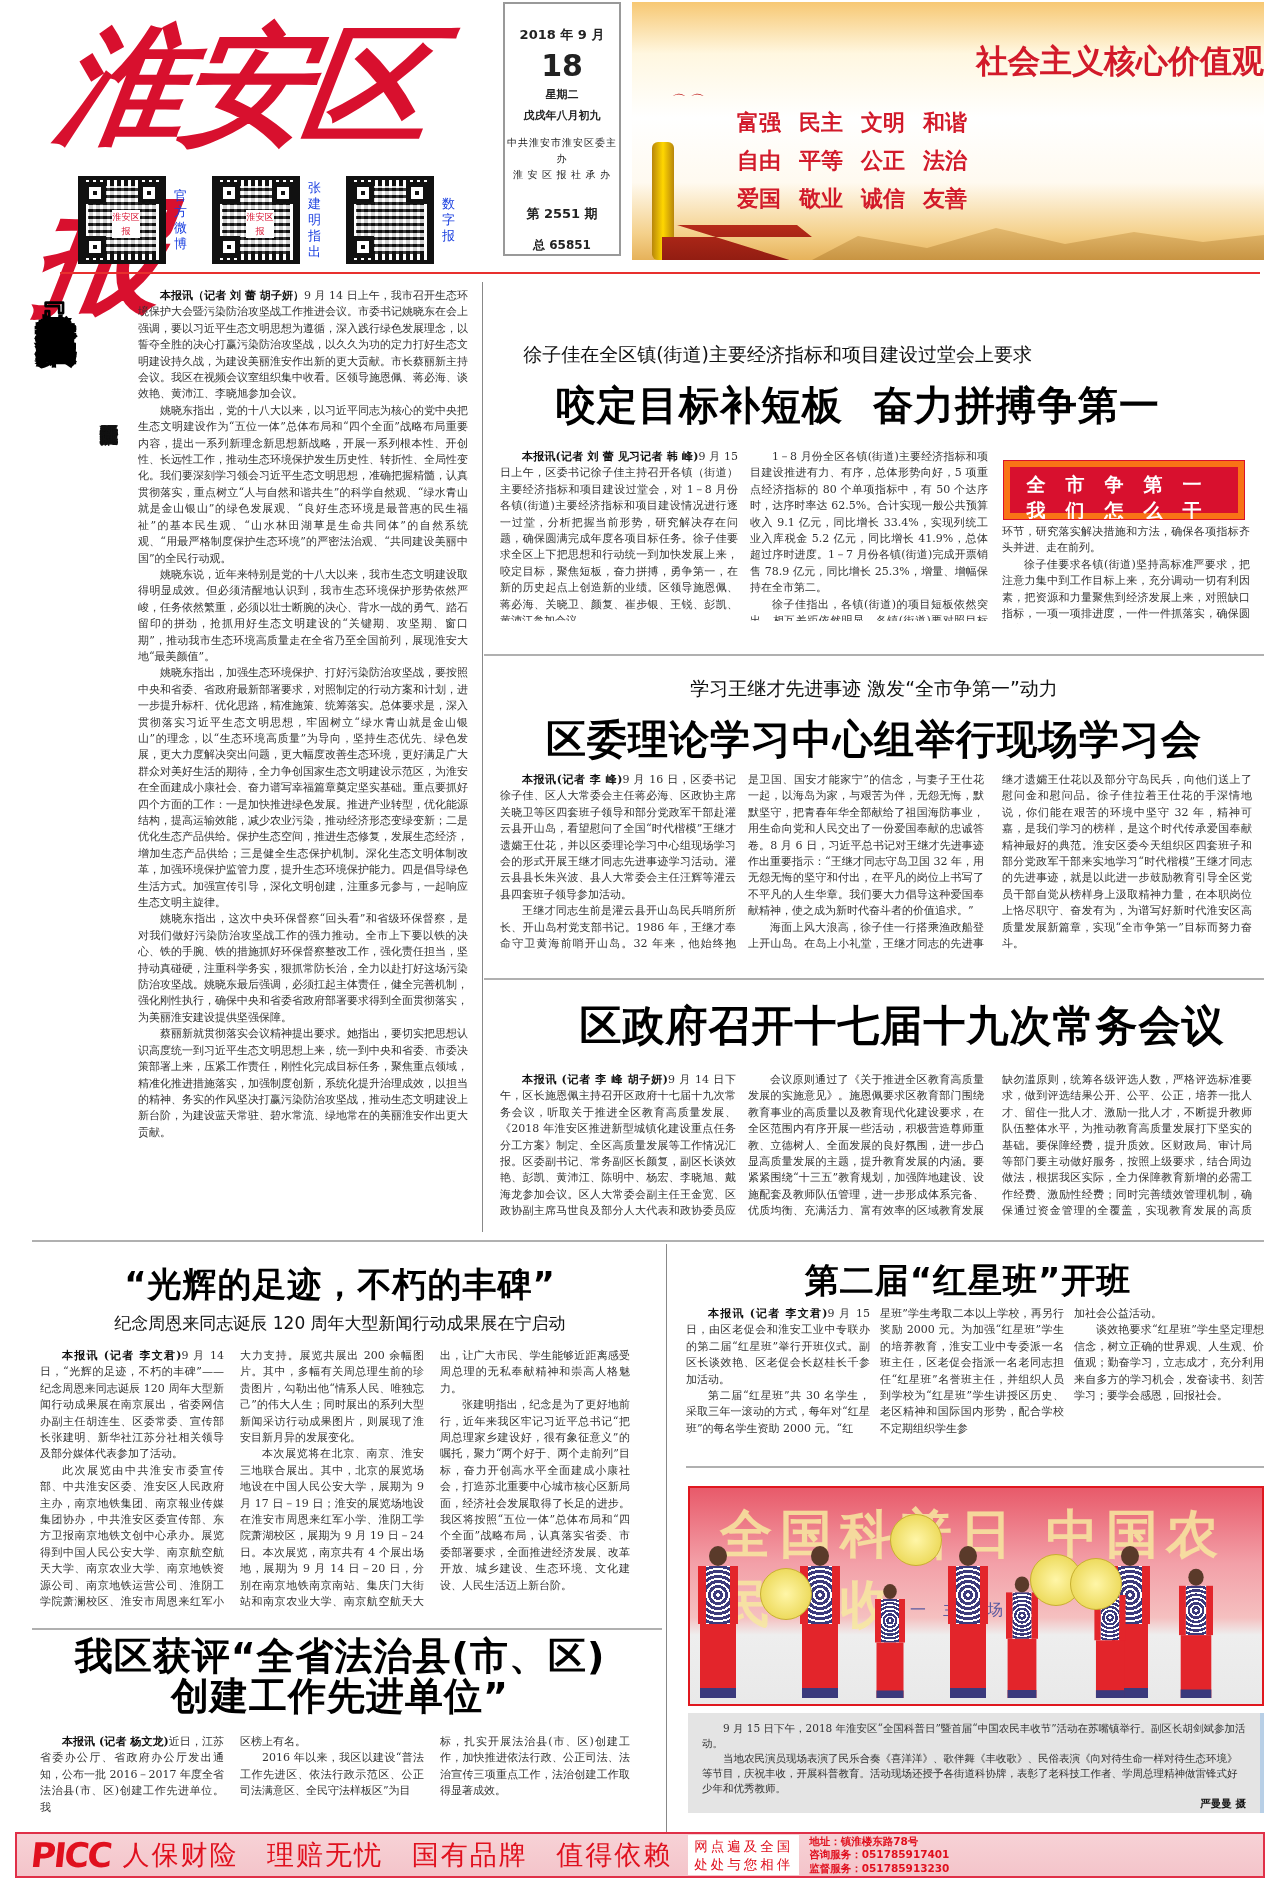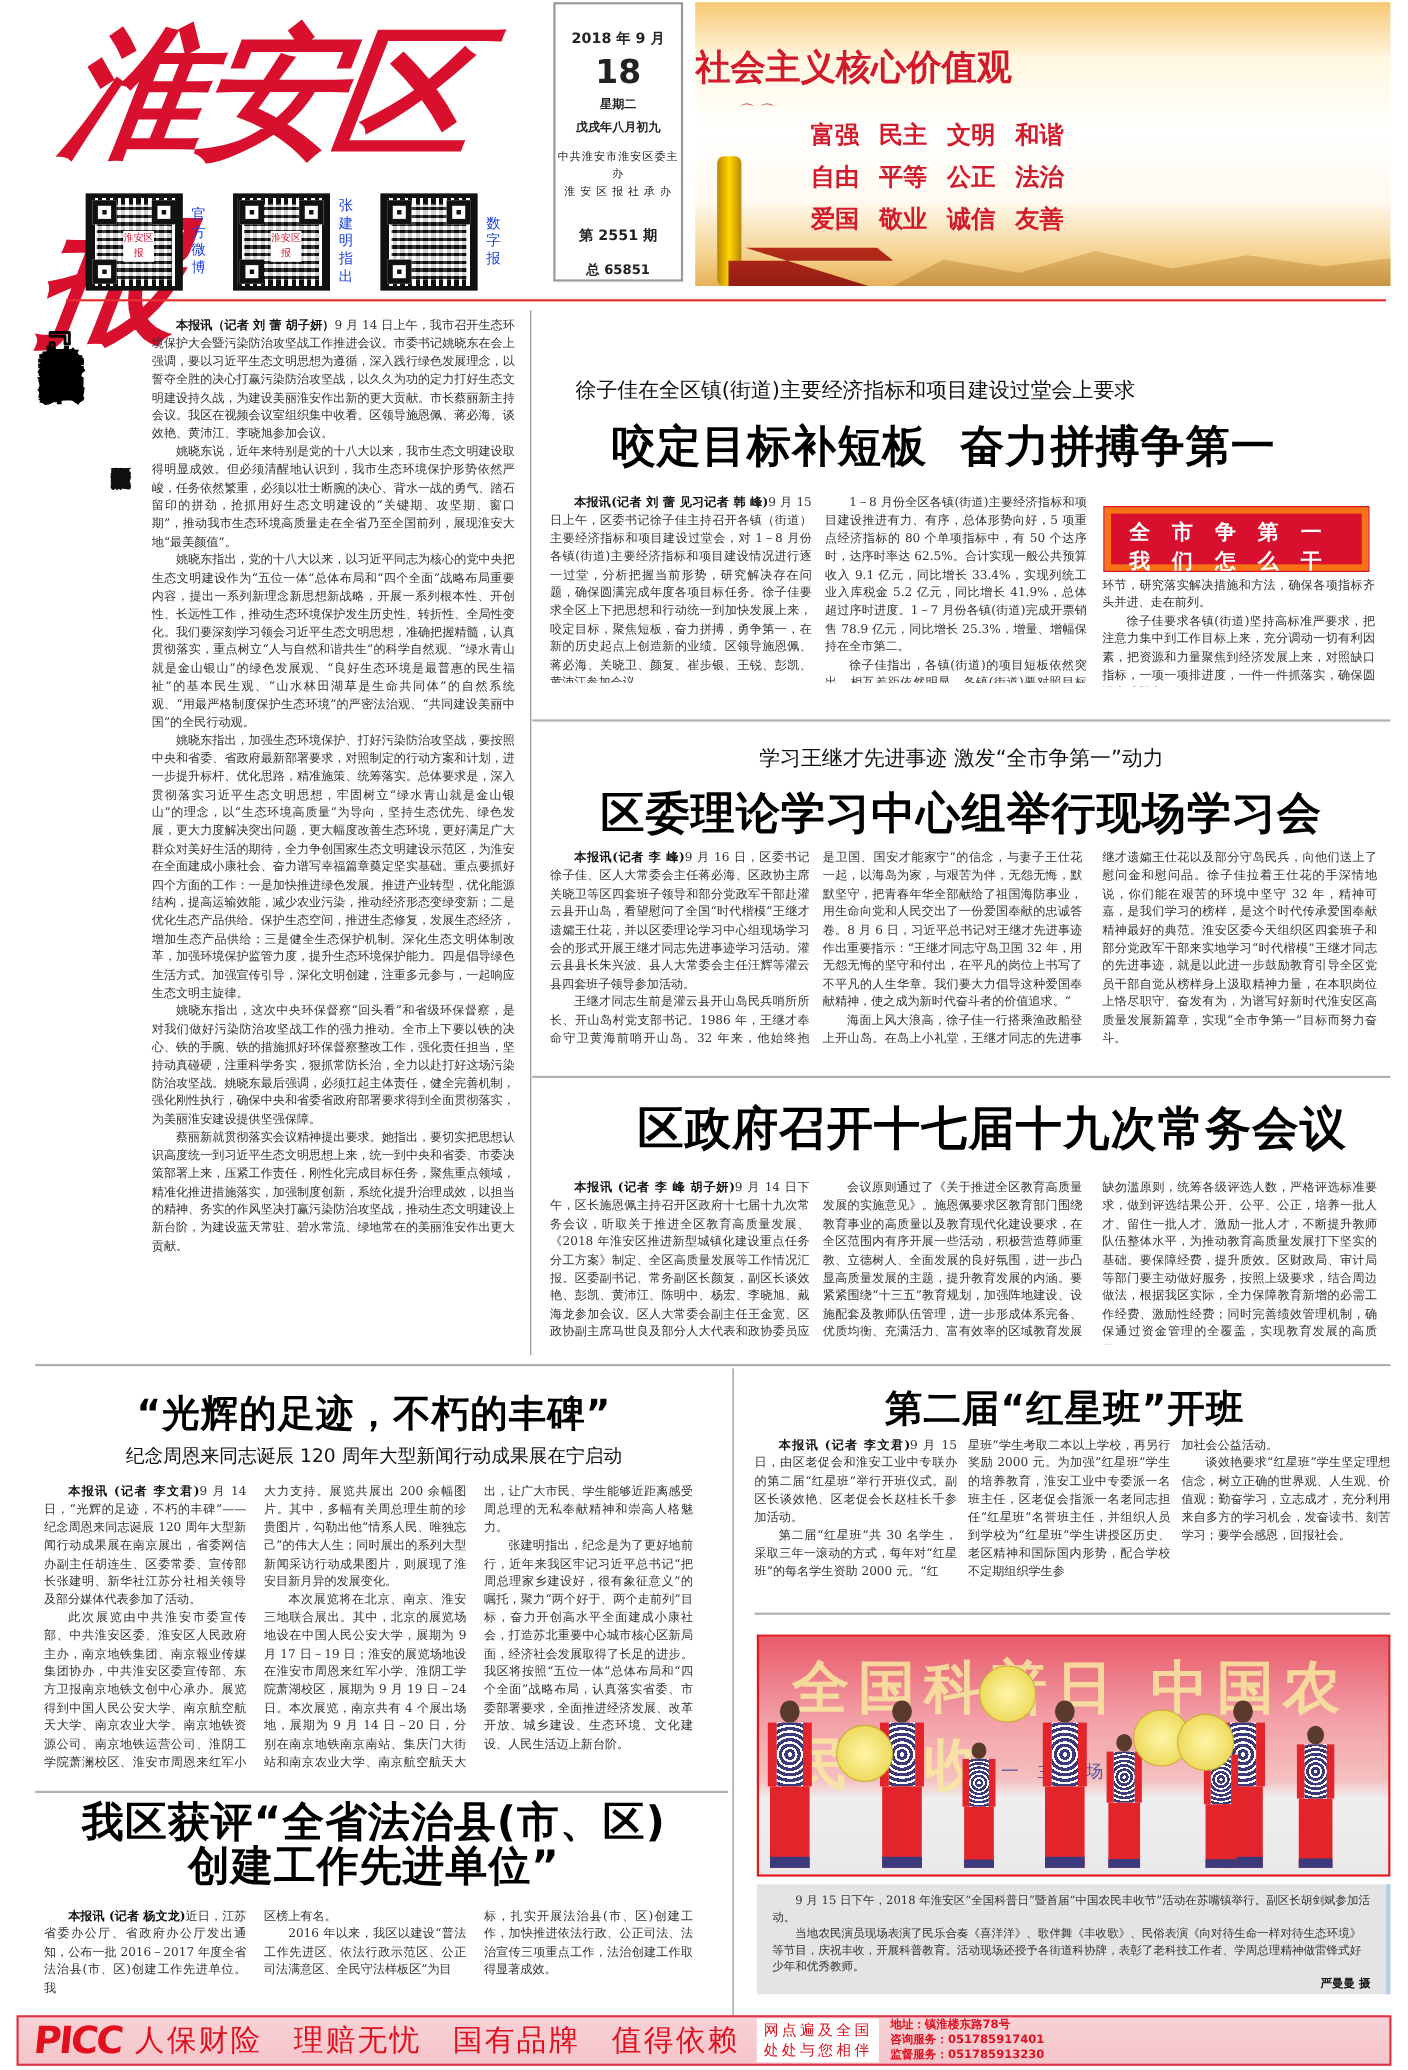--- a/index.html
+++ b/index.html
@@ -13,21 +13,21 @@
 .qr-label{width:16px;font-family:"DejaVu Sans",sans-serif;font-size:13px;color:#1a3fe0;line-height:16px;word-break:break-all}
 .datebox{left:503px;top:2px;width:118px;height:254px;border:2px solid #999;text-align:center;font-family:"DejaVu Sans",sans-serif}
 .datebox .ym{margin-top:22px;font-size:13px;font-weight:bold}
 .datebox .day{font-size:30px;font-weight:bold;margin-top:4px}
 .datebox .wk{font-size:11px;font-weight:bold;margin-top:4px}
 .datebox .lunar{font-size:11px;font-weight:bold;margin-top:6px}
 .datebox .pub{font-size:10px;margin-top:12px;letter-spacing:1px;line-height:16px;font-family:Liberation Serif, serif}
 .datebox .issue{font-size:13px;font-weight:bold;margin-top:22px}
 .datebox .total{font-size:12px;font-weight:bold;margin-top:14px}
 .banner{left:632px;top:2px;width:632px;height:258px;background:linear-gradient(180deg,#f7c873 0%,#fff7e0 20%,#fff 45%,#fffaf0 70%,#f4d08a 90%,#e6b25a 100%);overflow:hidden}
-.banner .title{position:absolute;left:0;right:0;top:38px;text-align:left;font-family:"DejaVu Sans",sans-serif;font-size:32px;font-weight:bold;color:#d21a2a}
+.banner .title{position:absolute;left:0;right:0;top:38px;text-align:right;font-family:"DejaVu Sans",sans-serif;font-size:32px;font-weight:bold;color:#d21a2a}
 .values-grid{position:absolute;left:105px;top:106px;display:grid;grid-template-columns:repeat(4,62px);column-gap:0;row-gap:8px}
 .values-grid span{font-family:"DejaVu Sans",sans-serif;font-size:22px;font-weight:bold;color:#d21a2a}
 .banner .pillar{position:absolute;left:20px;top:140px;width:22px;height:118px;background:linear-gradient(90deg,#b8860b,#ffd700,#b8860b);border-radius:6px}
 .banner .roof{position:absolute;left:30px;top:205px;width:150px;height:60px;background:linear-gradient(180deg,#c8321e,#8b1a10);clip-path:polygon(10% 30%,90% 30%,100% 50%,0 50%,0 100%,100% 100%)}
 .banner .mountains{position:absolute;left:180px;bottom:0;width:460px;height:40px;background:linear-gradient(180deg,#e9c27a,#c89442);clip-path:polygon(0 100%,10% 40%,25% 70%,40% 20%,55% 60%,70% 30%,85% 55%,100% 35%,100% 100%)}
 .red-rule{left:60px;top:272px;width:1200px;height:2px;background:#e8302e}
 .hr{height:2px;background:#b0b0b0}
 .vtitle{left:28px;top:288px;width:50px;font-family:"DejaVu Sans",sans-serif;font-size:42px;font-weight:900;line-height:44px;color:#000;writing-mode:vertical-rl;letter-spacing:-1px}
 .vsub{left:98px;top:410px;width:22px;font-family:"DejaVu Sans",sans-serif;font-size:19px;line-height:21px;color:#111;writing-mode:vertical-rl}
 .vline{width:1px;background:#888}
@@ -120,22 +120,22 @@
     <span>友善</span>
   </div>
 </div>
 
 <div class="abs red-rule"></div>
 
 <div class="abs vtitle">打赢污染防治攻坚战 展现淮安『最美颜值』</div>
 <div class="abs vsub">全市生态环境保护大会暨污染防治攻坚战工作推进会议召开</div>
 <div class="abs body" style="left:138px;top:288px;width:330px;height:940px;overflow:hidden">
   <p><b>本报讯（记者 刘 蕾 胡子妍）</b><span>9 月 14 日上午，我市召开生态环境保护大会暨污染防治攻坚战工作推进会议。市委书记姚晓东在会上强调，要以习近平生态文明思想为遵循，深入践行绿色发展理念，以誓夺全胜的决心打赢污染防治攻坚战，以久久为功的定力打好生态文明建设持久战，为建设美丽淮安作出新的更大贡献。市长蔡丽新主持会议。我区在视频会议室组织集中收看。区领导施恩佩、蒋必海、谈效艳、黄沛江、李晓旭参加会议。</span></p>
+  <p>姚晓东指出，党的十八大以来，以习近平同志为核心的党中央把生态文明建设作为“五位一体”总体布局和“四个全面”战略布局重要内容，提出一系列新理念新思想新战略，开展一系列根本性、开创性、长远性工作，推动生态环境保护发生历史性、转折性、全局性变化。我们要深刻学习领会习近平生态文明思想，准确把握精髓，认真贯彻落实，重点树立“人与自然和谐共生”的科学自然观、“绿水青山就是金山银山”的绿色发展观、“良好生态环境是最普惠的民生福祉”的基本民生观、“山水林田湖草是生命共同体”的自然系统观、“用最严格制度保护生态环境”的严密法治观、“共同建设美丽中国”的全民行动观。</p>
   <p>姚晓东说，近年来特别是党的十八大以来，我市生态文明建设取得明显成效。但必须清醒地认识到，我市生态环境保护形势依然严峻，任务依然繁重，必须以壮士断腕的决心、背水一战的勇气、踏石留印的拼劲，抢抓用好生态文明建设的“关键期、攻坚期、窗口期”，推动我市生态环境高质量走在全省乃至全国前列，展现淮安大地“最美颜值”。</p>
-  <p>姚晓东指出，党的十八大以来，以习近平同志为核心的党中央把生态文明建设作为“五位一体”总体布局和“四个全面”战略布局重要内容，提出一系列新理念新思想新战略，开展一系列根本性、开创性、长远性工作，推动生态环境保护发生历史性、转折性、全局性变化。我们要深刻学习领会习近平生态文明思想，准确把握精髓，认真贯彻落实，重点树立“人与自然和谐共生”的科学自然观、“绿水青山就是金山银山”的绿色发展观、“良好生态环境是最普惠的民生福祉”的基本民生观、“山水林田湖草是生命共同体”的自然系统观、“用最严格制度保护生态环境”的严密法治观、“共同建设美丽中国”的全民行动观。</p>
   <p>姚晓东指出，加强生态环境保护、打好污染防治攻坚战，要按照中央和省委、省政府最新部署要求，对照制定的行动方案和计划，进一步提升标杆、优化思路，精准施策、统筹落实。总体要求是，深入贯彻落实习近平生态文明思想，牢固树立“绿水青山就是金山银山”的理念，以“生态环境高质量”为导向，坚持生态优先、绿色发展，更大力度解决突出问题，更大幅度改善生态环境，更好满足广大群众对美好生活的期待，全力争创国家生态文明建设示范区，为淮安在全面建成小康社会、奋力谱写幸福篇章奠定坚实基础。重点要抓好四个方面的工作：一是加快推进绿色发展。推进产业转型，优化能源结构，提高运输效能，减少农业污染，推动经济形态变绿变新；二是优化生态产品供给。保护生态空间，推进生态修复，发展生态经济，增加生态产品供给；三是健全生态保护机制。深化生态文明体制改革，加强环境保护监管力度，提升生态环境保护能力。四是倡导绿色生活方式。加强宣传引导，深化文明创建，注重多元参与，一起响应生态文明主旋律。</p>
   <p>姚晓东指出，这次中央环保督察“回头看”和省级环保督察，是对我们做好污染防治攻坚战工作的强力推动。全市上下要以铁的决心、铁的手腕、铁的措施抓好环保督察整改工作，强化责任担当，坚持动真碰硬，注重科学务实，狠抓常防长治，全力以赴打好这场污染防治攻坚战。姚晓东最后强调，必须扛起主体责任，健全完善机制，强化刚性执行，确保中央和省委省政府部署要求得到全面贯彻落实，为美丽淮安建设提供坚强保障。</p>
   <p>蔡丽新就贯彻落实会议精神提出要求。她指出，要切实把思想认识高度统一到习近平生态文明思想上来，统一到中央和省委、市委决策部署上来，压紧工作责任，刚性化完成目标任务，聚焦重点领域，精准化推进措施落实，加强制度创新，系统化提升治理成效，以担当的精神、务实的作风坚决打赢污染防治攻坚战，推动生态文明建设上新台阶，为建设蓝天常驻、碧水常流、绿地常在的美丽淮安作出更大贡献。</p>
 </div>
 <div class="abs vline" style="left:482px;top:282px;height:950px"></div>
 
 <div class="abs kicker" style="left:492px;top:342px;width:540px;text-align:right">徐子佳在全区镇(街道)主要经济指标和项目建设过堂会上要求</div>
 <div class="abs headline" style="left:488px;top:378px;width:740px;font-size:40px;white-space:pre">咬定目标补短板  奋力拼搏争第一</div>
 <div class="abs body" style="left:500px;top:449px;width:238px;height:172px;overflow:hidden">
   <p><b>本报讯(记者 刘 蕾 见习记者 韩 峰)</b><span>9 月 15 日上午，区委书记徐子佳主持召开各镇（街道）主要经济指标和项目建设过堂会，对 1－8 月份各镇(街道)主要经济指标和项目建设情况进行逐一过堂，分析把握当前形势，研究解决存在问题，确保圆满完成年度各项目标任务。徐子佳要求全区上下把思想和行动统一到加快发展上来，咬定目标，聚焦短板，奋力拼搏，勇争第一，在新的历史起点上创造新的业绩。区领导施恩佩、蒋必海、关晓卫、颜复、崔步银、王锐、彭凯、黄沛江参加会议。</span></p>

